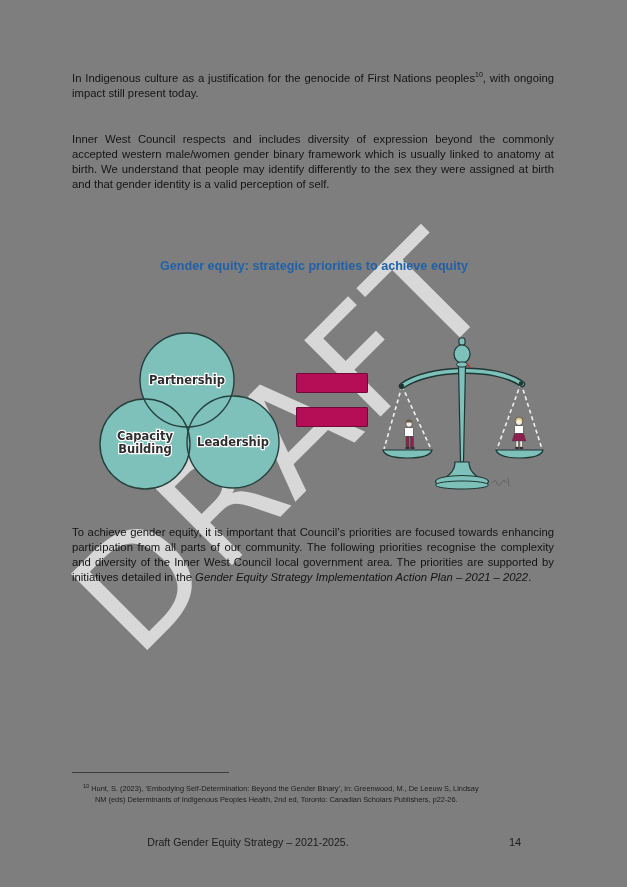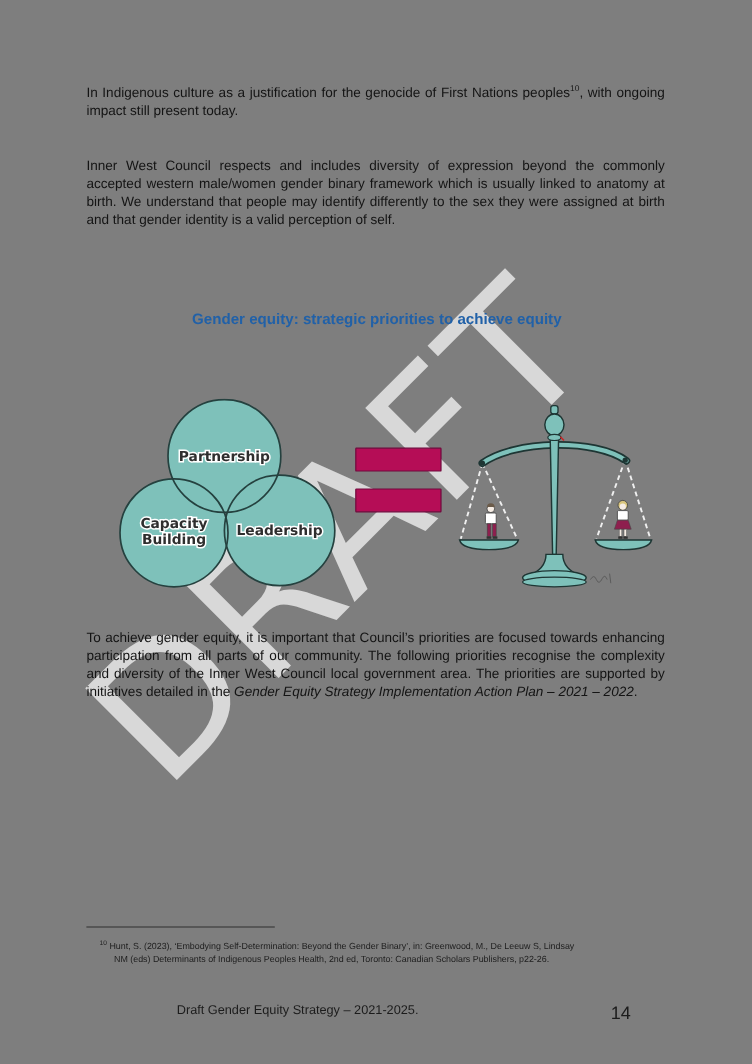--- a/index.html
+++ b/index.html
@@ -20,21 +20,21 @@
   .figure > *{position:absolute;}
   .eqbar{width:70px;height:17.5px;background:#b50d56;border:1.2px solid #70093c;
         border-radius:1px;}
   .fnrule{left:72px;top:772px;width:157px;height:0;border-top:1px solid #3c3c3c;}
   .footnote{left:83px;top:784px;width:474px;font-size:7.4px;line-height:10.5px;
         color:#1d1d1d;}
   .footnote .fn2{padding-left:12px;}
   .footnote sup{font-size:5.5px;line-height:0;}
   .footer-center{left:0;top:836px;width:496px;text-align:center;font-size:10.6px;
         color:#1c1c1c;}
-  .page-num{left:509px;top:836px;font-size:15px;color:#1c1c1c;}
+  .page-num{left:509px;top:836px;font-size:11px;color:#1c1c1c;}
   .venn-label{font-family:"DejaVu Sans",sans-serif;font-weight:bold;
         font-size:11.5px;fill:#2e2e2e;stroke:#ffffff;stroke-width:2.4px;
         paint-order:stroke;text-anchor:middle;}
 </style>
 </head>
 <body>
 
 <div class="page">
 
   <div class="watermark">DRAFT</div>

